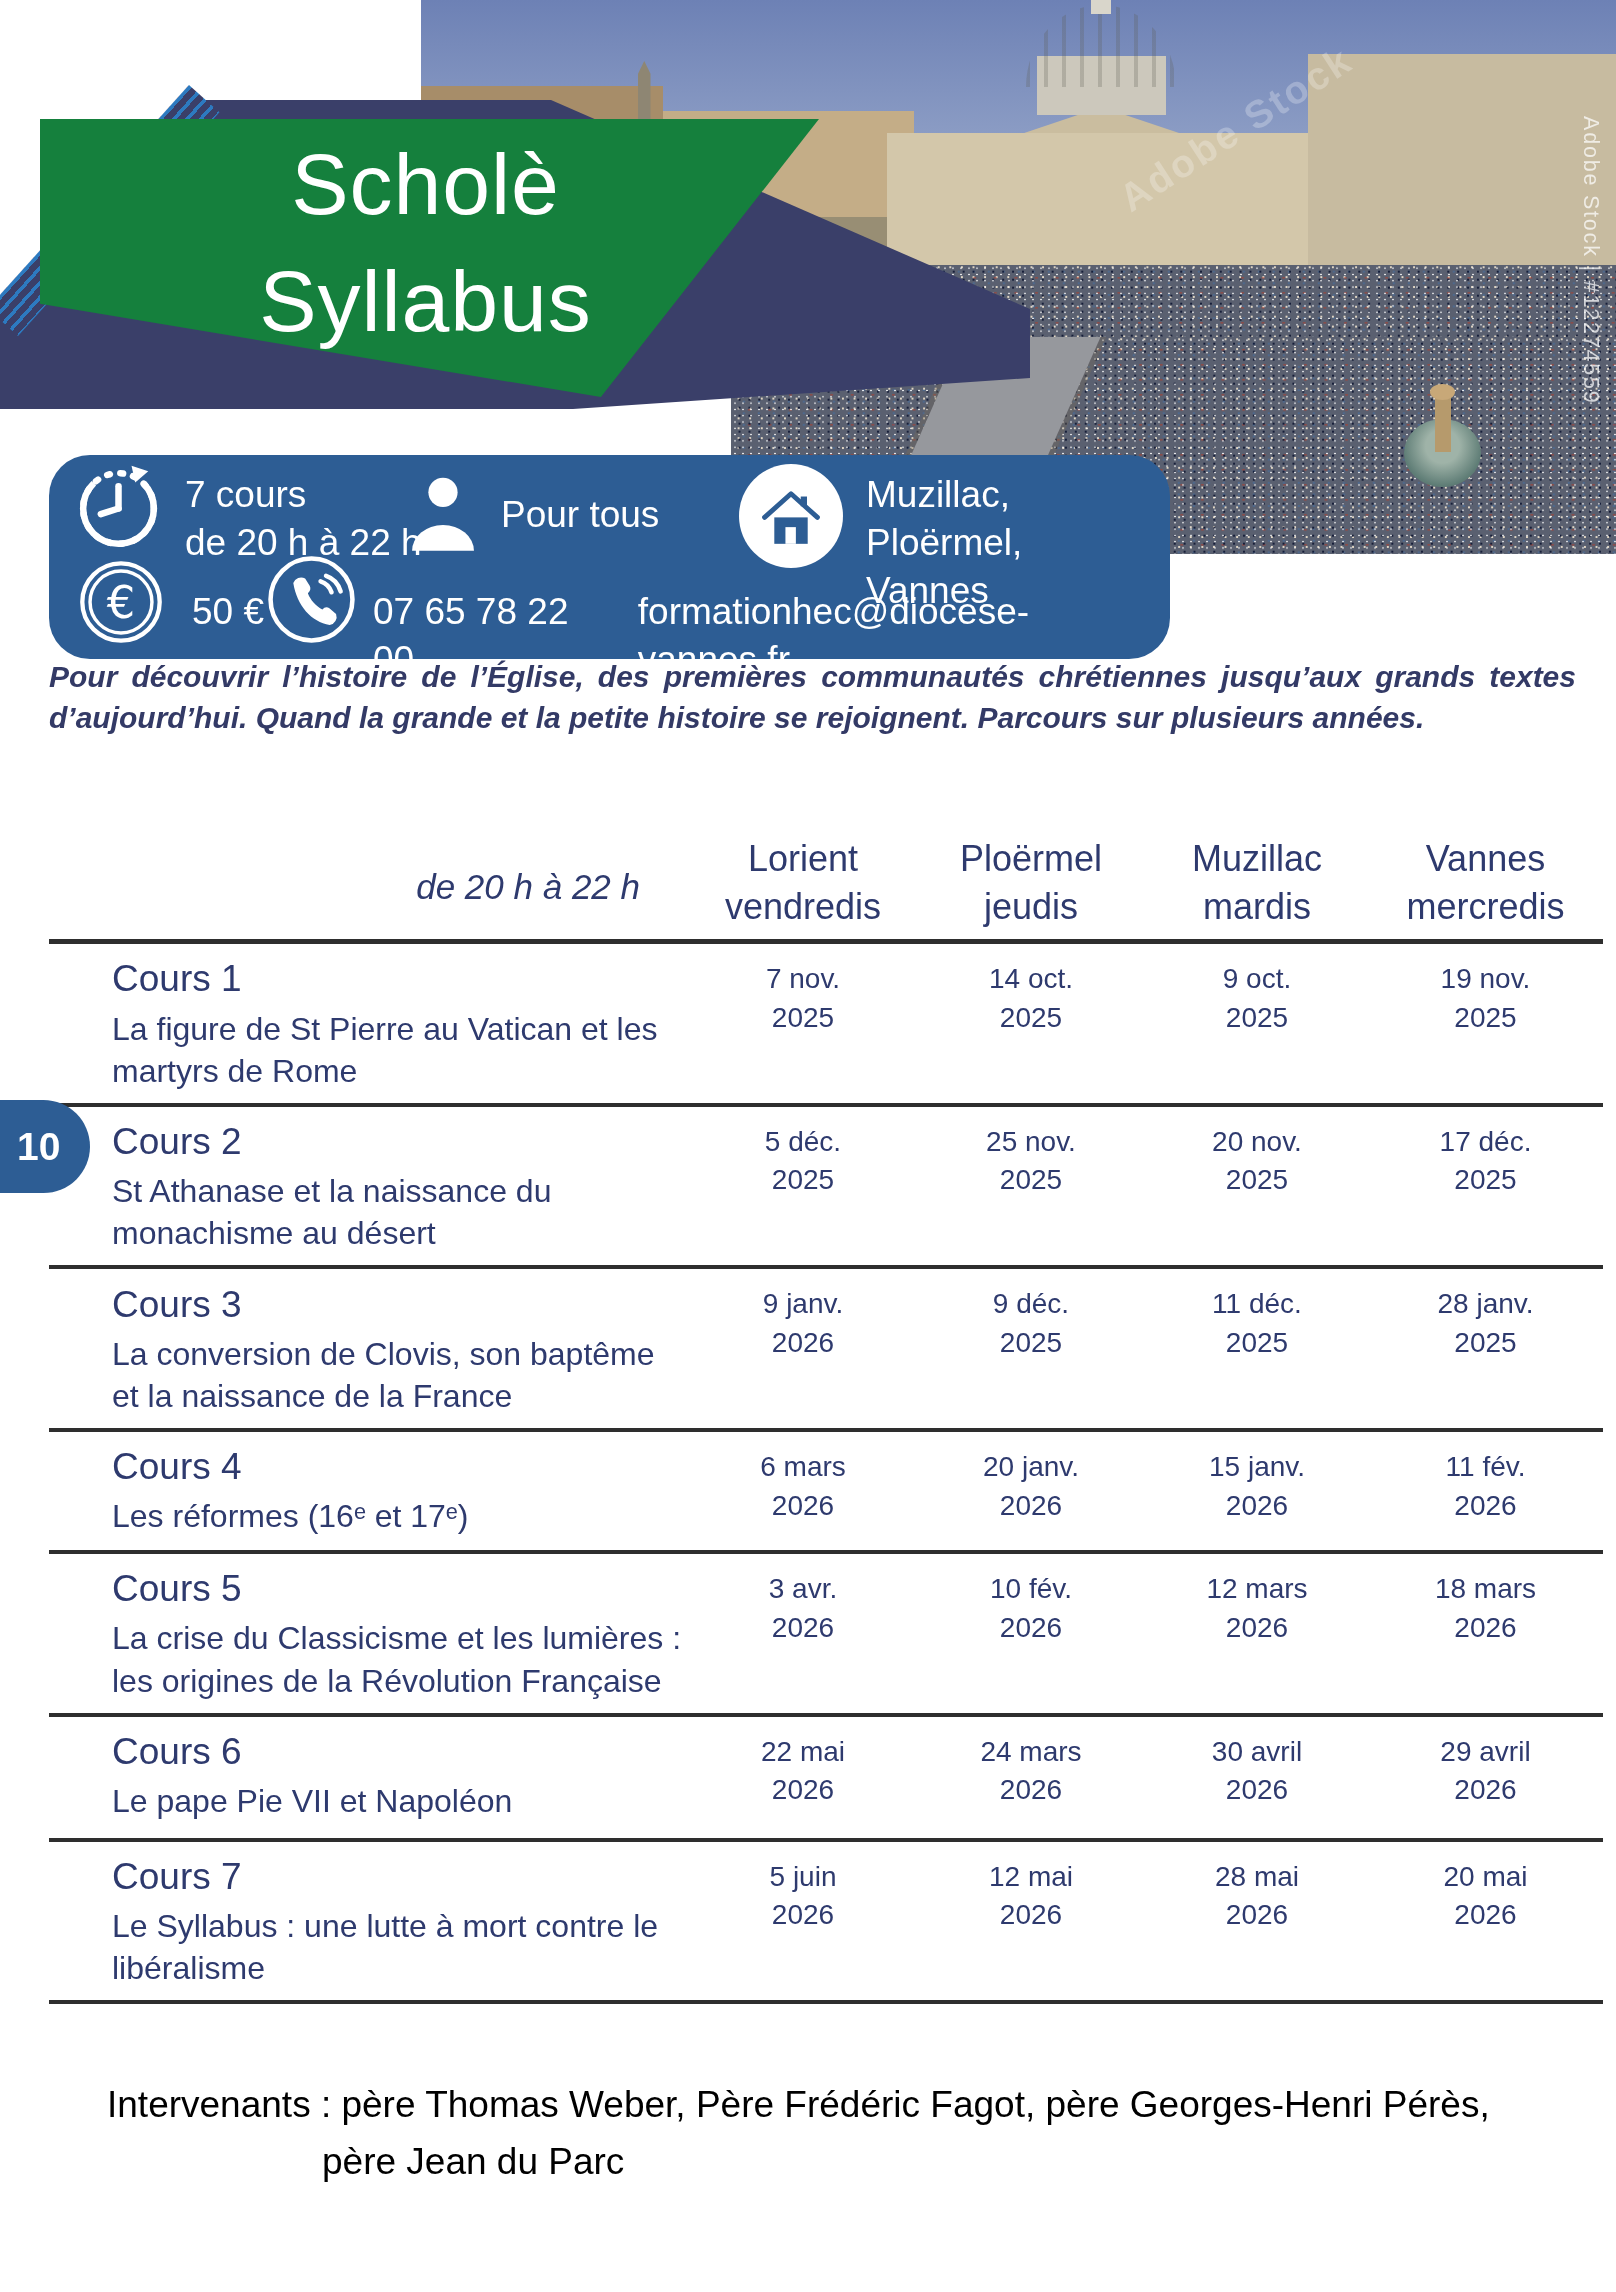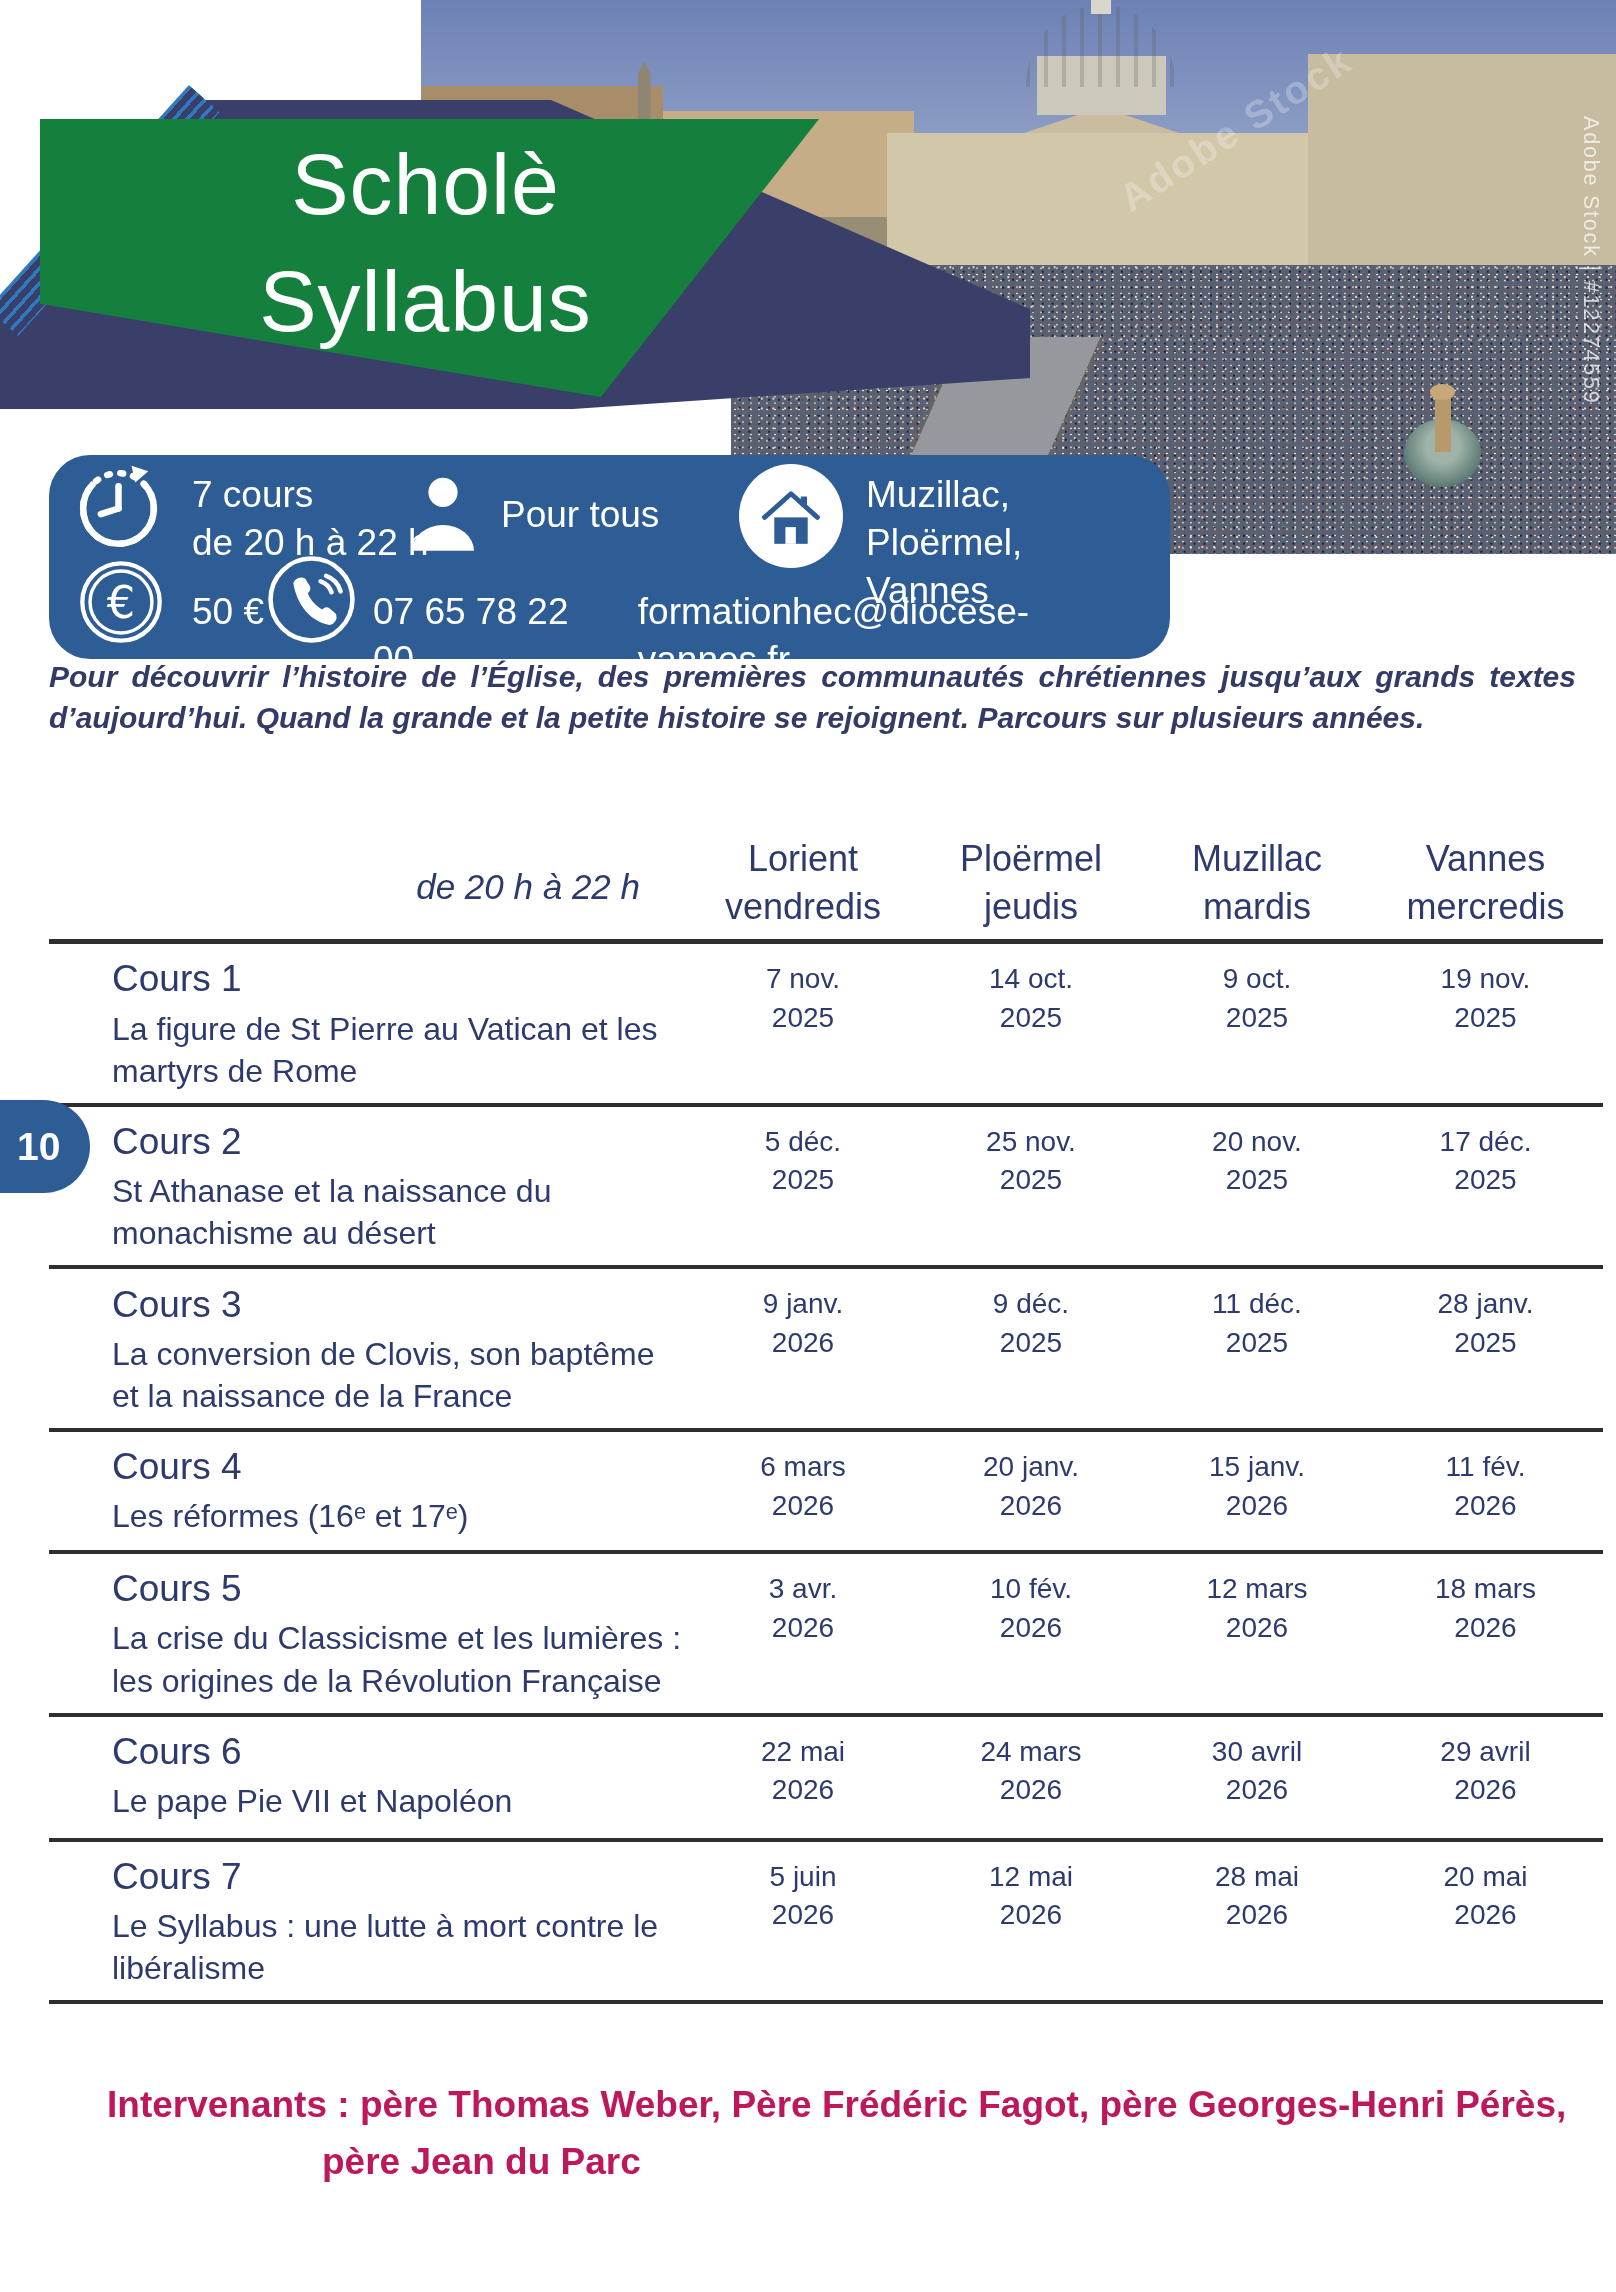--- a/index.html
+++ b/index.html
@@ -84,21 +84,21 @@
   .date-cell { text-align:center; font-size:28px; color:#2e3a6e; line-height:1.38; padding-top:1.8px; }
   .r1 { min-height:158px; } .r2 { min-height:158px; } .r3 { min-height:158px; } .r4 { min-height:122px; }
   .r5 { min-height:159px; } .r6 { min-height:125px; } .r7 { min-height:159px; }
 
   
   .page-badge { position:absolute; left:0; top:1100px; width:90px; height:93px; background:#2d5d94;
     border-radius:0 52px 52px 0; color:#fff; font-size:39px; font-weight:bold; display:flex; align-items:center;
     justify-content:center; padding-right:12.5px; z-index:6; }
 
   
-  .footer { position:absolute; left:107px; top:2076px; font-size:37px; color:#be185d; line-height:1.55; z-index:5;font-weight:bold; }
+  .footer { position:absolute; left:107px; top:2076px; font-size:37px; color:#000000; line-height:1.55; z-index:5; }
   .footer .l2 { margin-left:215px; }
 </style>
 </head>
 <body>
 
 <div class="photo-top">
   <div class="pt-block pt-palace1 win-h"></div>
   <div class="pt-block pt-palace2 win-h"></div>
   <div class="pt-block pt-palace3 win-h"></div>
   <div class="pt-block pt-obelisk"></div>
@@ -132,21 +132,21 @@
 </div>
 
 <div class="info-bar">
   <svg class="ib-icon" style="left:23px; top:7.2px;" width="93" height="93" viewBox="0 0 100 100">
     <circle cx="50" cy="50" r="38" fill="none" stroke="#ffffff" stroke-width="7" stroke-dasharray="179 60" stroke-dashoffset="-30" transform="rotate(-90 50 50)"></circle>
     <circle cx="50" cy="50" r="38" fill="none" stroke="#ffffff" stroke-width="7" stroke-dasharray="3 11" stroke-dashoffset="-212" transform="rotate(-90 50 50)" stroke-linecap="round"></circle>
     <polygon points="64,4 82,10 68,22" fill="#ffffff"></polygon>
     <line x1="50" y1="50" x2="50" y2="26" stroke="#ffffff" stroke-width="7" stroke-linecap="round"></line>
     <line x1="50" y1="50" x2="31" y2="56" stroke="#ffffff" stroke-width="7" stroke-linecap="round"></line>
   </svg>
-  <div class="ib-item" style="left:143px; top:16px;">
+  <div class="ib-item" style="left:136px; top:16px;">
     <div>7 cours</div>
     <div>de 20 h à 22 h</div>
   </div>
   <svg class="ib-icon" style="left:351px; top:12.5px;" width="86" height="90" viewBox="0 0 100 104">
     <circle cx="50" cy="28" r="17" fill="#ffffff"></circle>
     <path d="M14 96 a36 30 0 0 1 72 0 z" fill="#ffffff"></path>
   </svg>
   <div class="ib-item" style="left:452px; top:36px;">Pour tous</div>
   <div class="house-circle">
     <svg width="70" height="64" viewBox="0 0 100 92">

